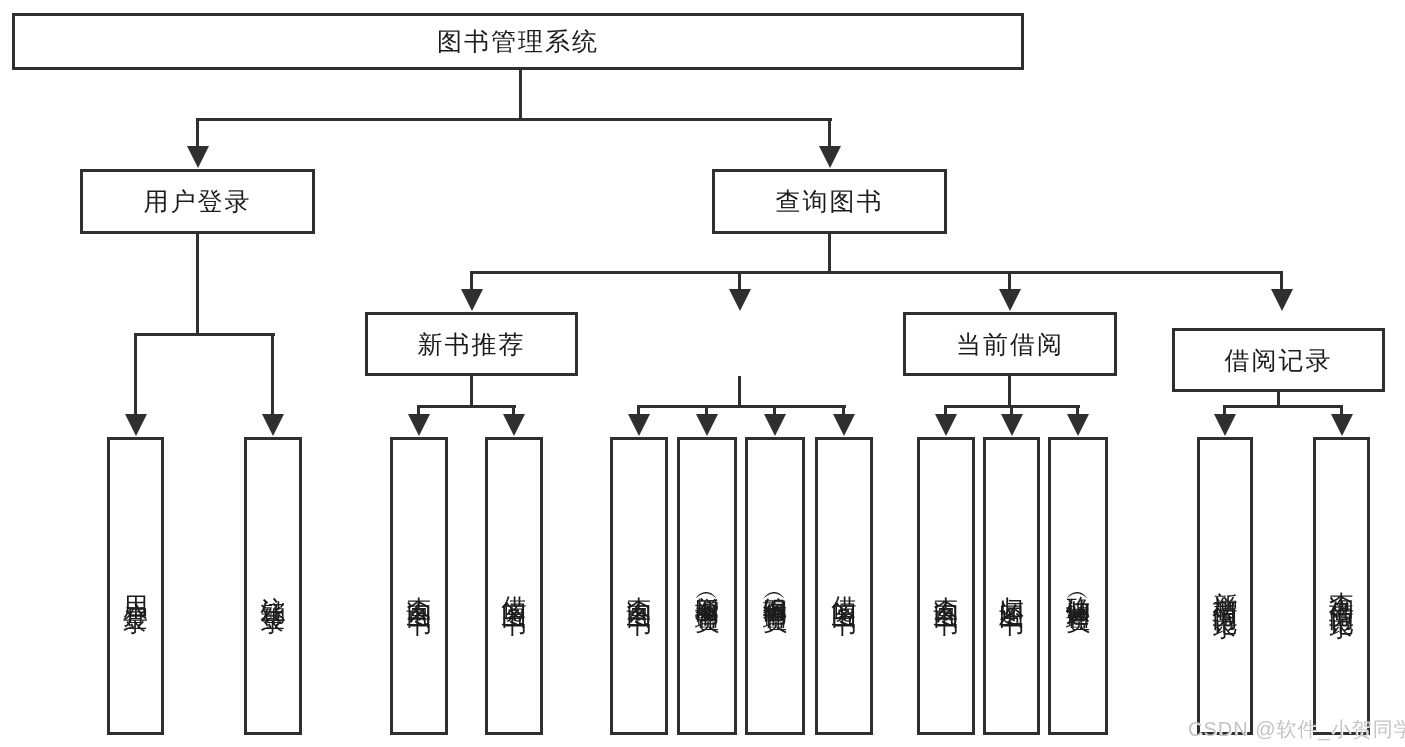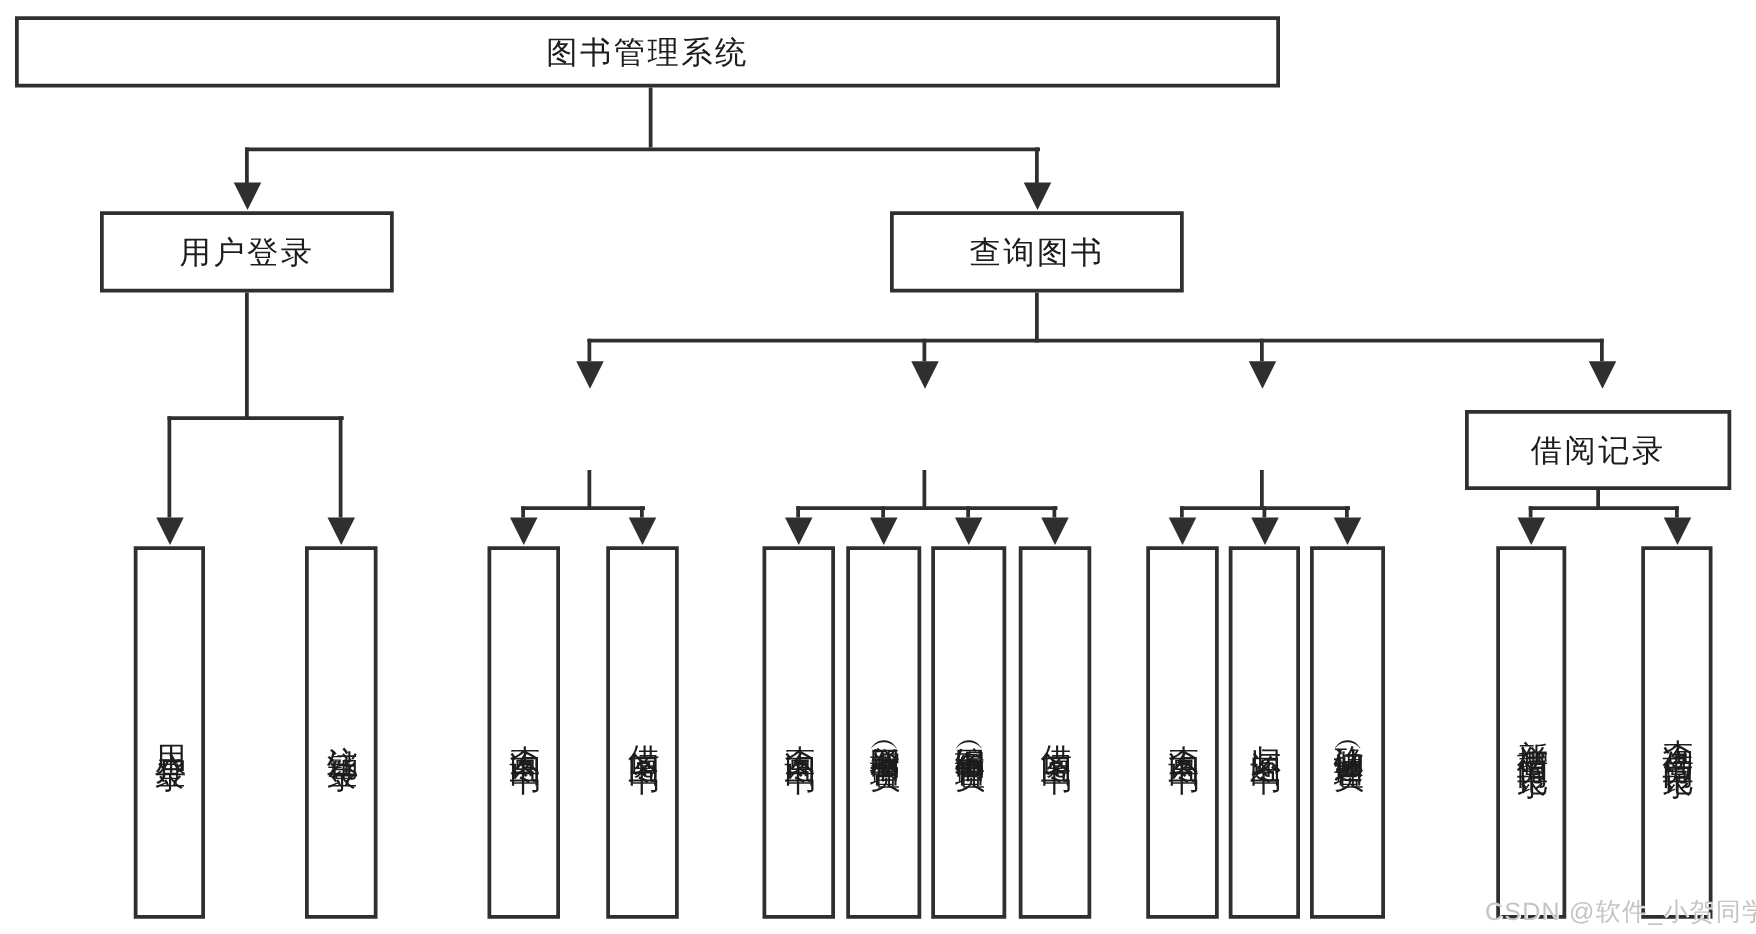--- a/index.html
+++ b/index.html
@@ -131,20 +131,26 @@
     <span class="label">图书管理系统</span>
   </div>
 
   <div class="box" style="left:80px;top:169px;width:235px;height:65px">
     <span class="label">用户登录</span>
   </div>
   <div class="box" style="left:712px;top:169px;width:235px;height:65px">
     <span class="label">查询图书</span>
   </div>
 
+  <div class="box" style="left:365px;top:312px;width:213px;height:64px">
+    <span class="label">新书推荐</span>
+  </div>
+  <div class="box" style="left:903px;top:312px;width:214px;height:64px">
+    <span class="label">当前借阅</span>
+  </div>
   <div class="box" style="left:1172px;top:328px;width:213px;height:64px">
     <span class="label">借阅记录</span>
   </div>
 
   <div class="box" style="left:107px;top:437px;width:57px;height:298px">
     <span class="vtext">用户登录</span>
   </div>
   <div class="box" style="left:244px;top:437px;width:58px;height:298px">
     <span class="vtext">注销登录</span>
   </div>

